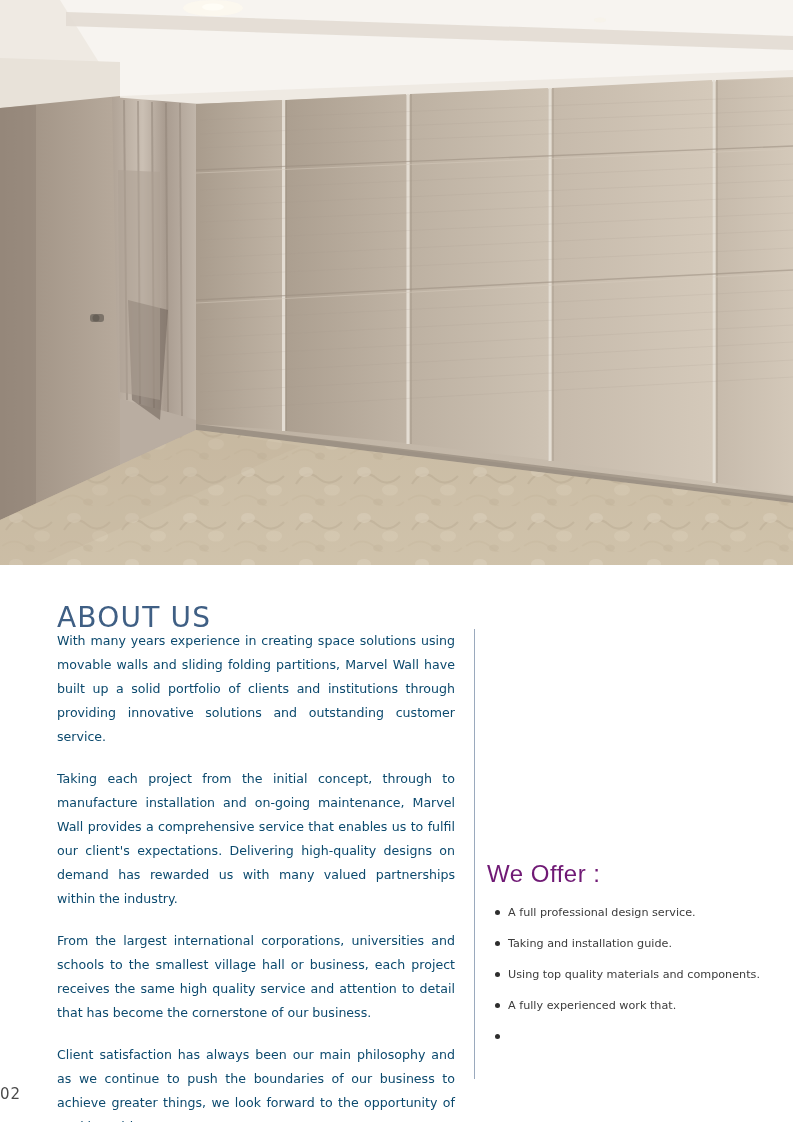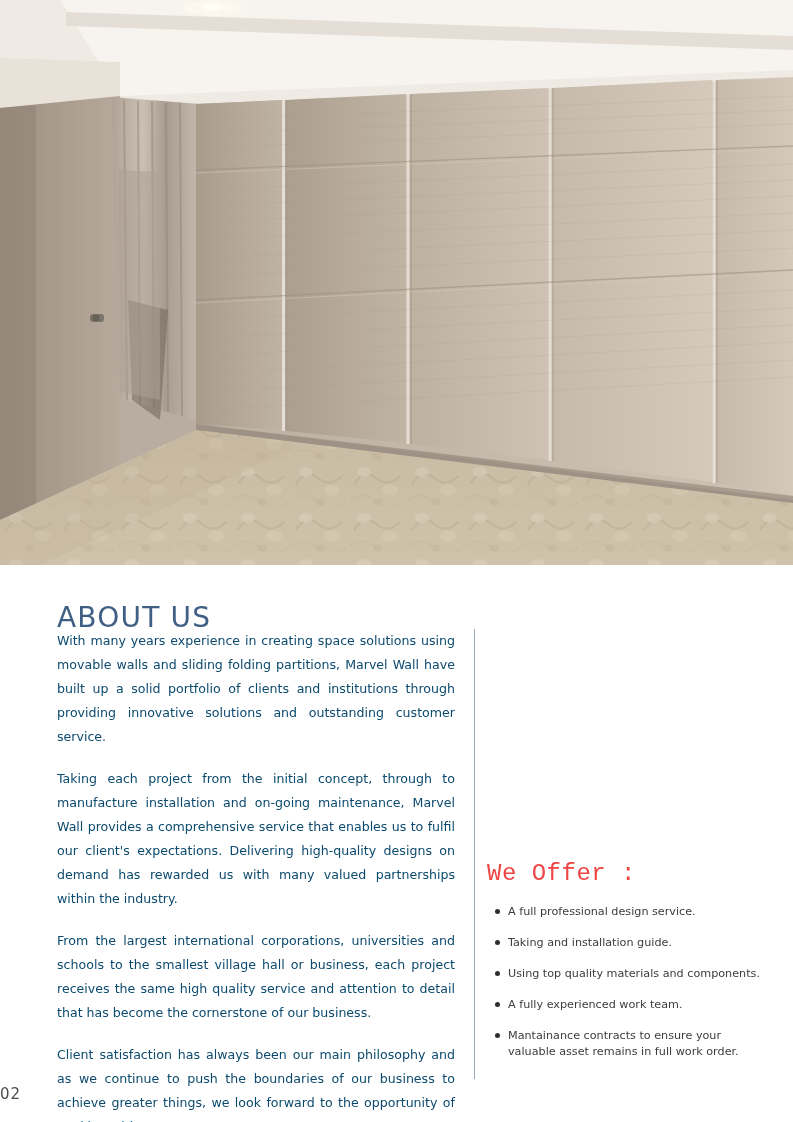--- a/index.html
+++ b/index.html
@@ -73,25 +73,25 @@
   }
 
   .right-col {
     position: absolute;
     left: 487px;
     top: 295px;
     width: 290px;
   }
   .offer-title {
     font-size: 24px;
-    color: #ef4444;
+    color: #701a75;
     font-weight: 400;
     letter-spacing: 0.5px;
     margin: 0 0 17px 0;
-    font-family: Liberation Mono, monospace;
+    font-family: Liberation Sans, sans-serif;
   }
   .offer-list {
     list-style: none;
     margin: 8px;
     padding: 0;
   }
   .offer-list li {
     position: relative;
     padding-left: 13px;
     margin-bottom: 15px;
@@ -275,23 +275,22 @@
       <li>
         <span class="bullet"></span>
         <span>Taking and installation guide.</span>
       </li>
       <li>
         <span class="bullet"></span>
         <span>Using top quality materials and components.</span>
       </li>
       <li>
         <span class="bullet"></span>
-        <span>A fully experienced work team.</span>
-      </li>
-      <li>
-        <span class="bullet"></span>
-        <span>Mantainance contracts to ensure your valuable asset remains in full work order.</span>
+        <span>A fully experienced work that.</span>
+      </li>
+      <li>
+        <span class="bullet"></span>
       </li>
     </ul>
   </div>
 
   <div class="page-number">02</div>
 </div>
 
 </body></html>

